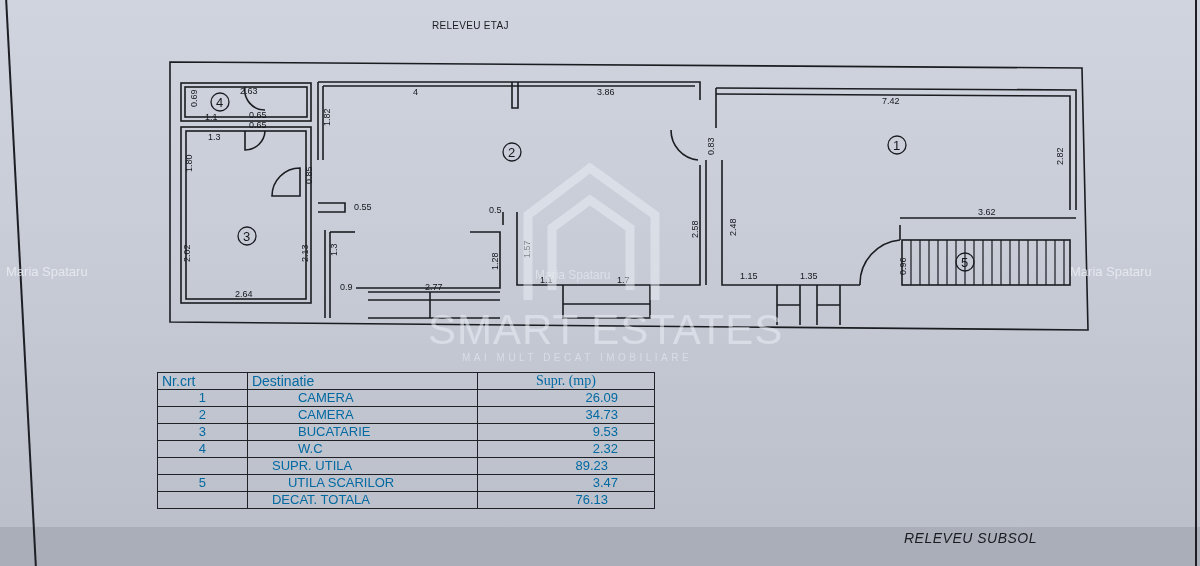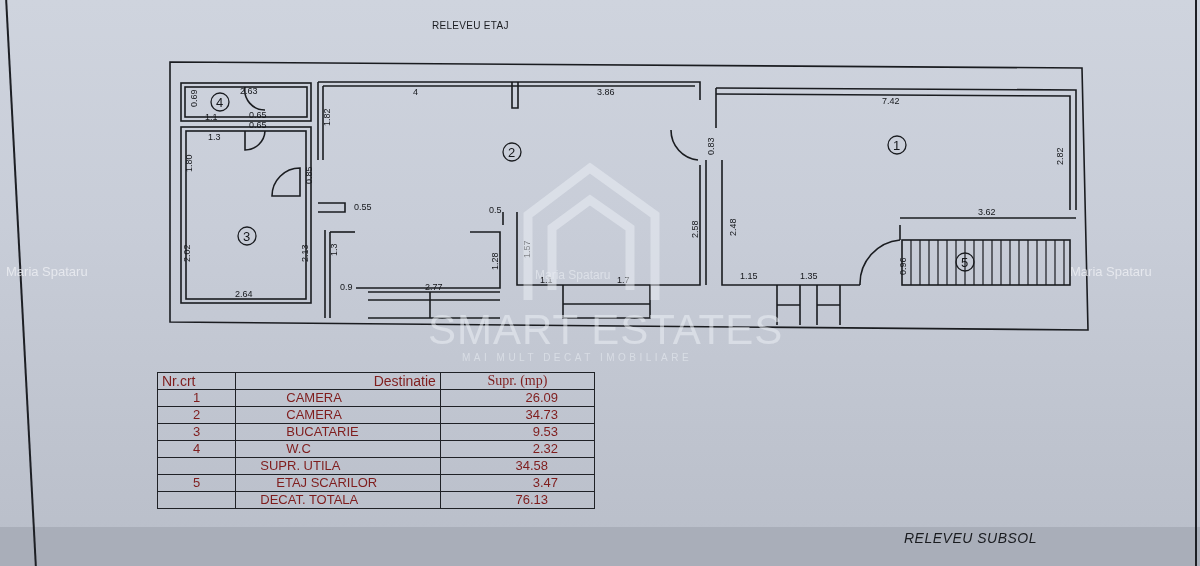--- a/index.html
+++ b/index.html
@@ -36,33 +36,33 @@
   .wm-mid { left: 535px; top: 268px; font-size: 12px; color: rgba(235,238,243,0.6); }
   .brand {
     position: absolute; left: 428px; top: 306px; font-size: 42px; font-weight: normal;
     color: rgba(235,238,244,0.55); letter-spacing: 1px;
   }
   .tagline {
     position: absolute; left: 462px; top: 352px; font-size: 10px; letter-spacing: 3.5px;
     color: rgba(235,238,244,0.55);
   }
   table.areas {
-    position: absolute; left: 157px; top: 372px; width: 438px;
-    border-collapse: collapse; font-size: 13px; color: #7f1d1d;
+    position: absolute; left: 157px; top: 372px; width: 498px;
+    border-collapse: collapse; font-size: 13px; color: #0369a1;
   }
   table.areas td, table.areas th {
     border: 1.5px solid #1f2126; height: 16px; padding: 0 4px; line-height: 16px;
     font-weight: normal;
   }
   table.areas th { font-size: 14px; }
   .c1 { width: 88px; text-align: center; }
   .c2 { width: 190px; }
   .c3 { width: 140px; text-align: right; padding-right: 36px !important; }
   .th1 { text-align: left !important; }
-  .center { text-align: right; }
+  .center { text-align: left; }
   .indent { padding-left: 50px !important; margin-top: 14px; }
   .indent-s { padding-left: 24px !important; }
 </style>
 </head>
 <body>
 
 <div class="paper"></div>
 <div class="bottom-band"></div>
 <div class="fold-line" style="left:20px;top:0;height:566px;transform:skewX(3deg);"></div>
 <div class="fold-line" style="left:1195px;top:0;height:566px;"></div>
@@ -203,25 +203,25 @@
     <td class="c3">9.53</td>
   </tr>
   <tr>
     <td class="c1">4</td>
     <td class="c2 indent">W.C</td>
     <td class="c3">2.32</td>
   </tr>
   <tr>
     <td class="c1"></td>
     <td class="c2 indent-s">SUPR. UTILA</td>
-    <td class="c3" style="padding-right:46px !important;">34.58</td>
+    <td class="c3" style="padding-right:46px !important;">89.23</td>
   </tr>
   <tr>
     <td class="c1">5</td>
-    <td class="c2" style="padding-left:40px;">ETAJ SCARILOR</td>
+    <td class="c2" style="padding-left:40px;">UTILA SCARILOR</td>
     <td class="c3">3.47</td>
   </tr>
   <tr>
     <td class="c1"></td>
     <td class="c2 indent-s">DECAT. TOTALA</td>
     <td class="c3" style="padding-right:46px !important;">76.13</td>
   </tr>
 </tbody>
   </table>
 

